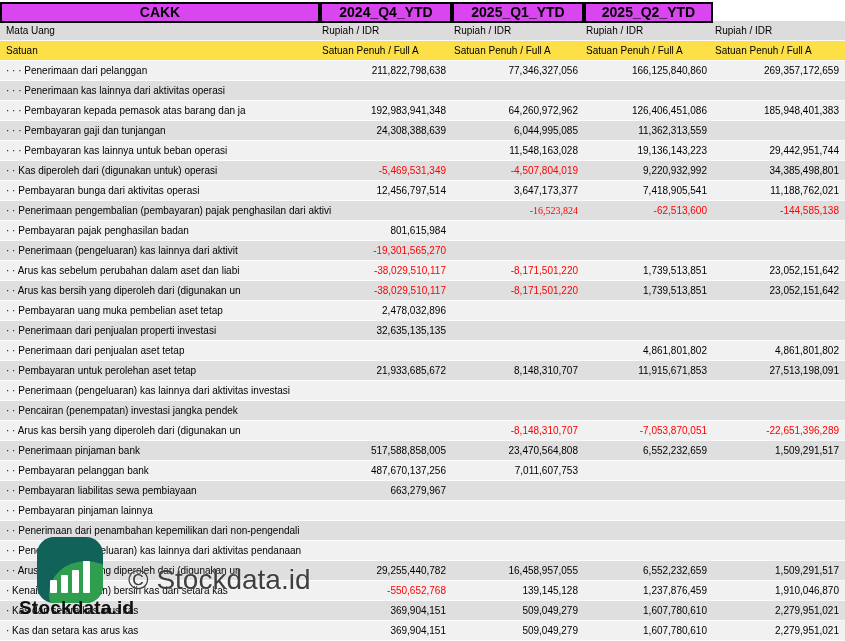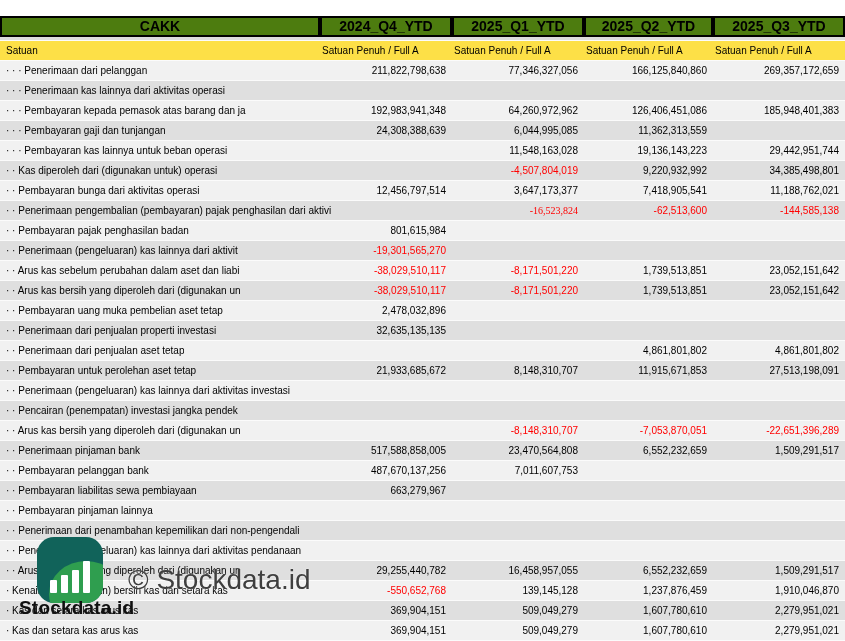--- a/index.html
+++ b/index.html
@@ -6,22 +6,22 @@
   body{
     width:845px;height:641px;overflow:hidden;background:#ffffff;
     font-family:"Liberation Sans",sans-serif;color:#000;
     position:relative;
   }
   .sheet{position:relative;width:845px;height:641px;}
 
   
   .hdr{position:relative;height:21px;background:#fff;z-index:1;}
   .hcell{
-    position:absolute;top:16px;height:21px;box-sizing:border-box;
-    border:2px solid #000;background:#4d7c0f;
+    position:absolute;top:2px;height:21px;box-sizing:border-box;
+    border:2px solid #000;background:#d946ef;
     font-weight:bold;font-size:14px;line-height:16px;text-align:center;
     white-space:nowrap;overflow:hidden;
   }
   .hc-cakk{left:0;width:320px;}
   .hc-p0{left:320px;width:132px;}
   .hc-p1{left:452px;width:132px;}
   .hc-p2{left:584px;width:129px;}
   .hc-p3{left:713px;width:132px;}
 
   
@@ -67,21 +67,20 @@
 </style>
 </head>
 <body>
 
 <div class="sheet">
   <div class="hdr">
     <div class="hcell hc-cakk">CAKK</div>
     <div class="hcell hc-p0">2024_Q4_YTD</div>
     <div class="hcell hc-p1">2025_Q1_YTD</div>
     <div class="hcell hc-p2">2025_Q2_YTD</div>
-    <div class="hcell hc-p3">2025_Q3_YTD</div>
   </div>
   <div id="meta-rows">
       <div class="row meta0">
         <div class="cell lab">Mata Uang</div>
         <div class="cell mval" style="left: 322px; width: 129px;">Rupiah / IDR</div>
         <div class="cell mval" style="left: 454px; width: 129px;">Rupiah / IDR</div>
         <div class="cell mval" style="left: 586px; width: 126px;">Rupiah / IDR</div>
         <div class="cell mval" style="left: 715px; width: 129px;">Rupiah / IDR</div>
       </div>
       <div class="row meta1">
@@ -118,20 +117,21 @@
         <div class="cell num" style="left: 713px; width: 126px; margin-top: 39px;">19,580,320,731</div>
       </div>
       <div class="row">
         <div class="cell lab clip" style="max-width: 444px;">· · · Pembayaran kas lainnya untuk beban operasi</div>
         <div class="cell num" style="left: 452px; width: 126px;">11,548,163,028</div>
         <div class="cell num" style="left: 584px; width: 123px;">19,136,143,223</div>
         <div class="cell num" style="left: 713px; width: 126px;">29,442,951,744</div>
       </div>
       <div class="row">
         <div class="cell lab clip" style="max-width: 312px;">· · Kas diperoleh dari (digunakan untuk) operasi</div>
+        <div class="cell num neg" style="left: 320px; width: 126px;">-5,469,531,349</div>
         <div class="cell num neg" style="left: 452px; width: 126px;">-4,507,804,019</div>
         <div class="cell num" style="left: 584px; width: 123px;">9,220,932,992</div>
         <div class="cell num" style="left: 713px; width: 126px;">34,385,498,801</div>
       </div>
       <div class="row">
         <div class="cell lab clip" style="max-width: 312px;">· · Pembayaran bunga dari aktivitas operasi</div>
         <div class="cell num" style="left: 320px; width: 126px;">12,456,797,514</div>
         <div class="cell num" style="left: 452px; width: 126px;">3,647,173,377</div>
         <div class="cell num" style="left: 584px; width: 123px;">7,418,905,541</div>
         <div class="cell num" style="left: 713px; width: 126px;">11,188,762,021</div>

